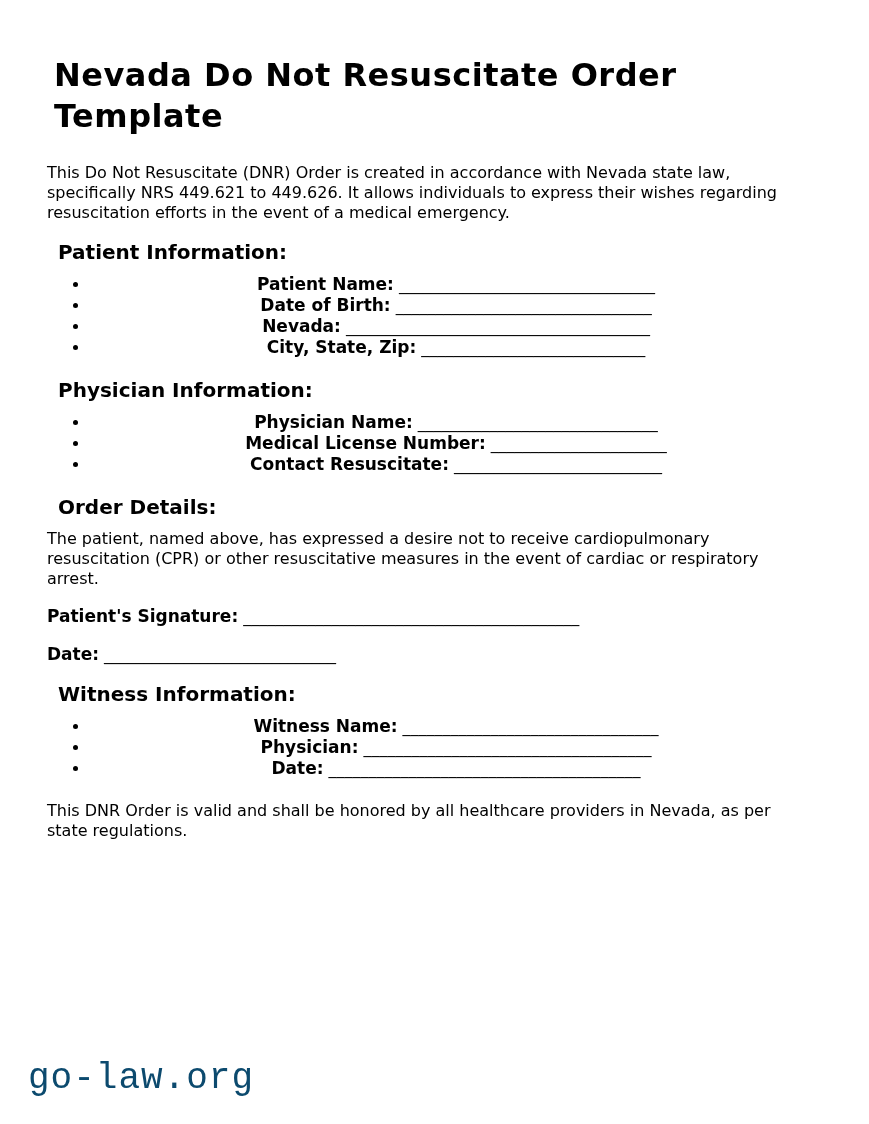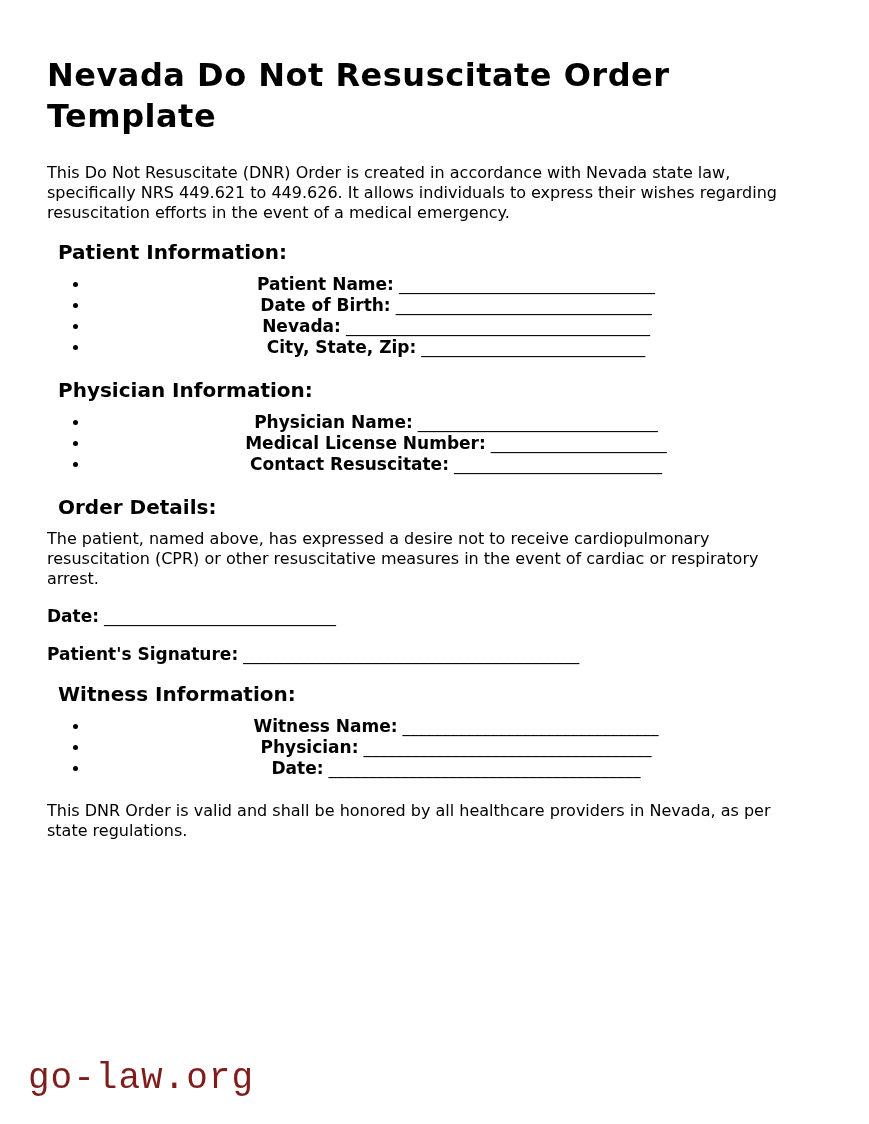--- a/index.html
+++ b/index.html
@@ -14,21 +14,21 @@
     box-sizing: border-box;
   }
   .content {
     padding: 55px 47px 0 47px;
   }
   h1.doc-title {
     font-size: 32px;
     line-height: 41px;
     font-weight: 700;
     letter-spacing: 0.5px;
-    margin: 0 0 26px 0;
+    margin: 0 0 26px 7px;
     white-space: pre;
   }
   p.para {
     font-size: 16px;
     line-height: 20px;
     margin: 7px 0;
     white-space: pre;
   }
   p.section-heading {
     font-size: 20px;
@@ -63,21 +63,21 @@
     margin: 17px 0;
     white-space: nowrap;
   }
   .brand {
     position: absolute;
     left: 28px;
     top: 1058px;
     font-family: "Liberation Mono", monospace;
     font-size: 36px;
     line-height: 42px;
-    color: #7f1d1d;
+    color: #0c4a6e;
     letter-spacing: 1px;
   }
 </style>
 </head>
 <body>
 
 <div class="page">
   <div class="content">
 
     <h1 class="doc-title">Nevada Do Not Resuscitate Order
@@ -100,22 +100,22 @@
       <li><span class="lbl">Physician Name:</span><span class="blank">______________________________</span></li>
       <li><span class="lbl">Medical License Number:</span><span class="blank">______________________</span></li>
       <li><span class="lbl">Contact Resuscitate:</span><span class="blank">__________________________</span></li>
     </ul>
 
     <p class="section-heading">Order Details:</p>
     <p class="para">The patient, named above, has expressed a desire not to receive cardiopulmonary
 resuscitation (CPR) or other resuscitative measures in the event of cardiac or respiratory
 arrest.</p>
 
+    <p class="sig-line"><span class="lbl">Patient's Signature:</span><span class="blank">__________________________________________</span></p>
     <p class="sig-line"><span class="lbl">Date:</span><span class="blank">_____________________________</span></p>
-    <p class="sig-line"><span class="lbl">Patient's Signature:</span><span class="blank">__________________________________________</span></p>
 
     <p class="section-heading">Witness Information:</p>
     <ul class="field-list">
       <li><span class="lbl">Witness Name:</span><span class="blank">________________________________</span></li>
       <li><span class="lbl">Physician:</span><span class="blank">____________________________________</span></li>
       <li><span class="lbl">Date:</span><span class="blank">_______________________________________</span></li>
     </ul>
 
     <p class="para">This DNR Order is valid and shall be honored by all healthcare providers in Nevada, as per
 state regulations.</p>

